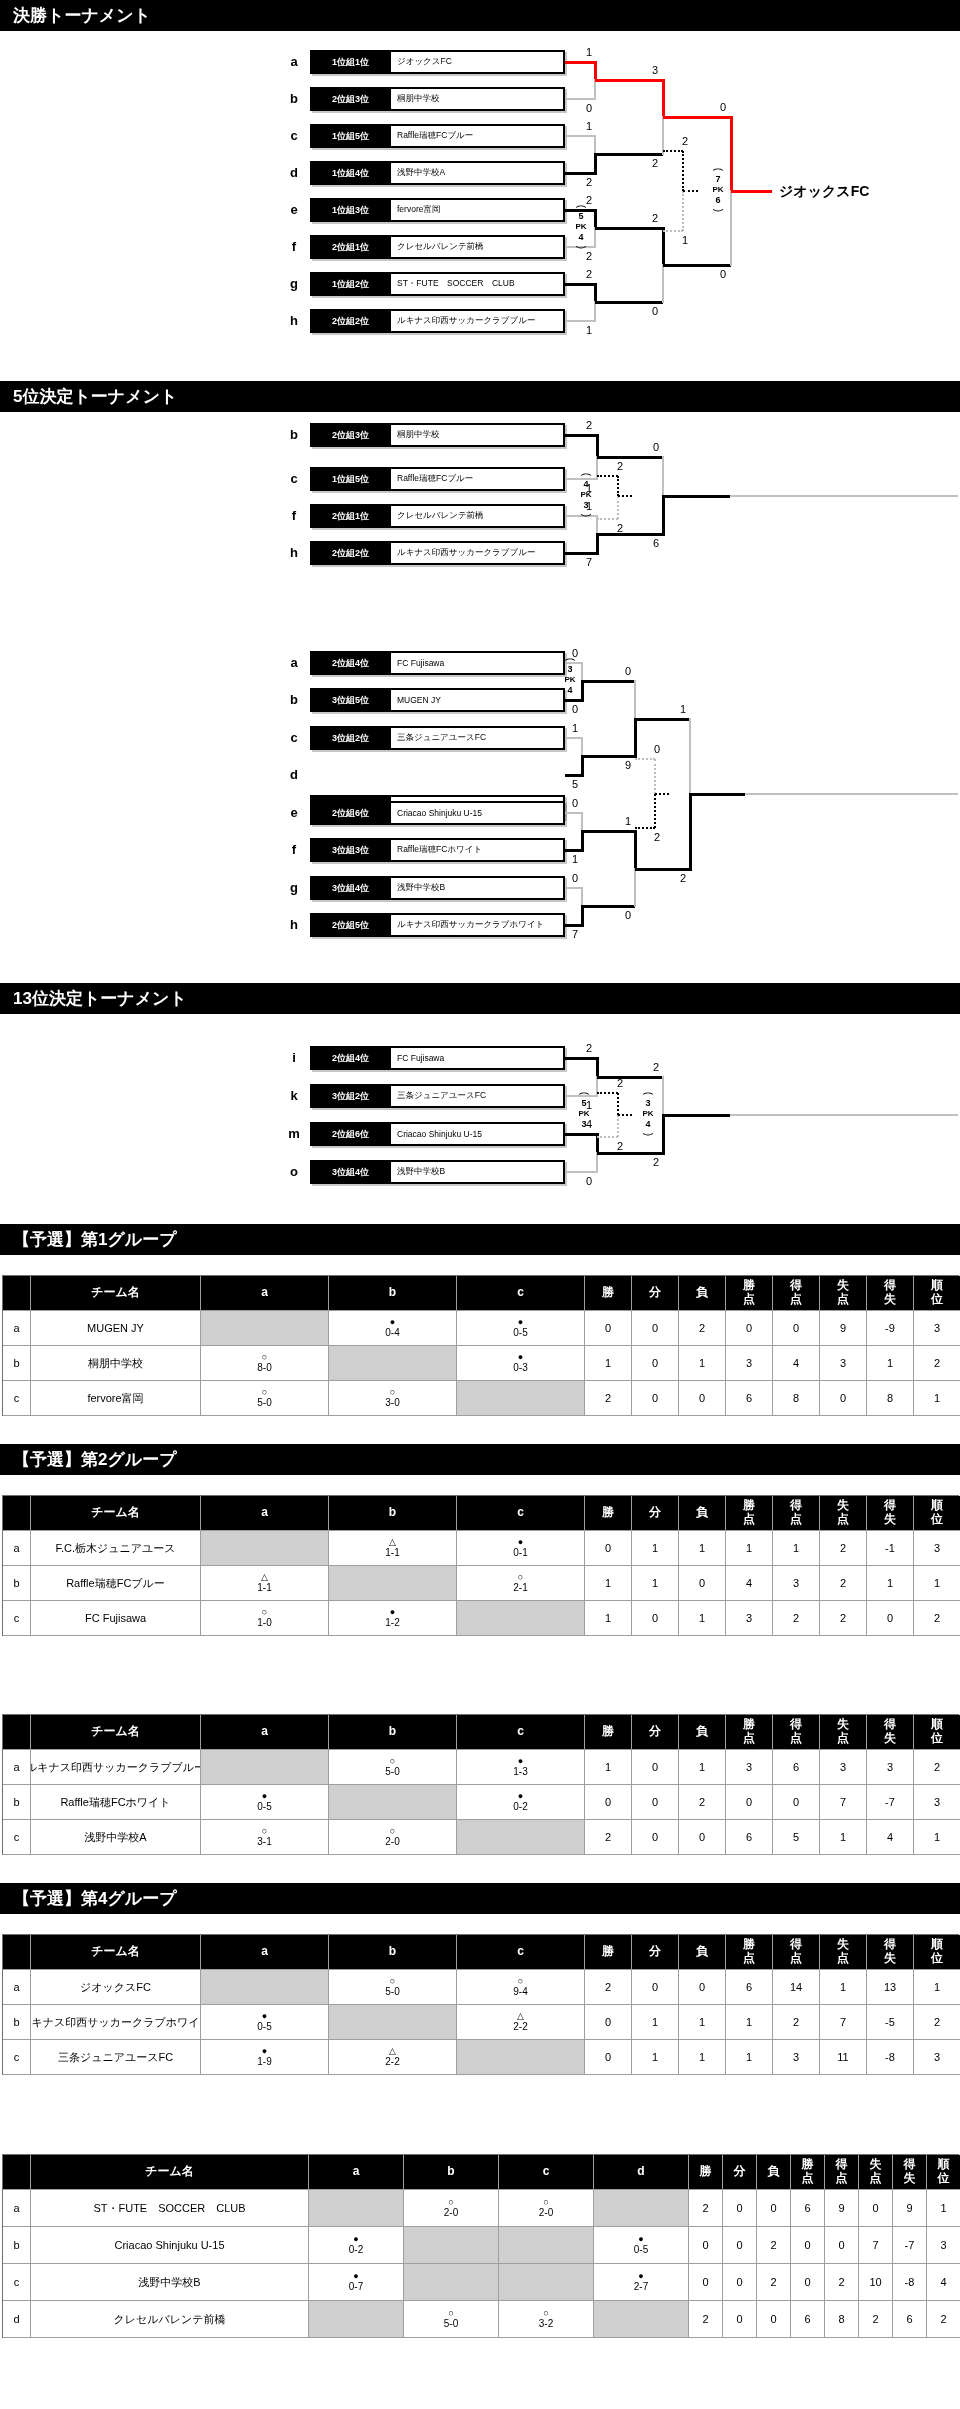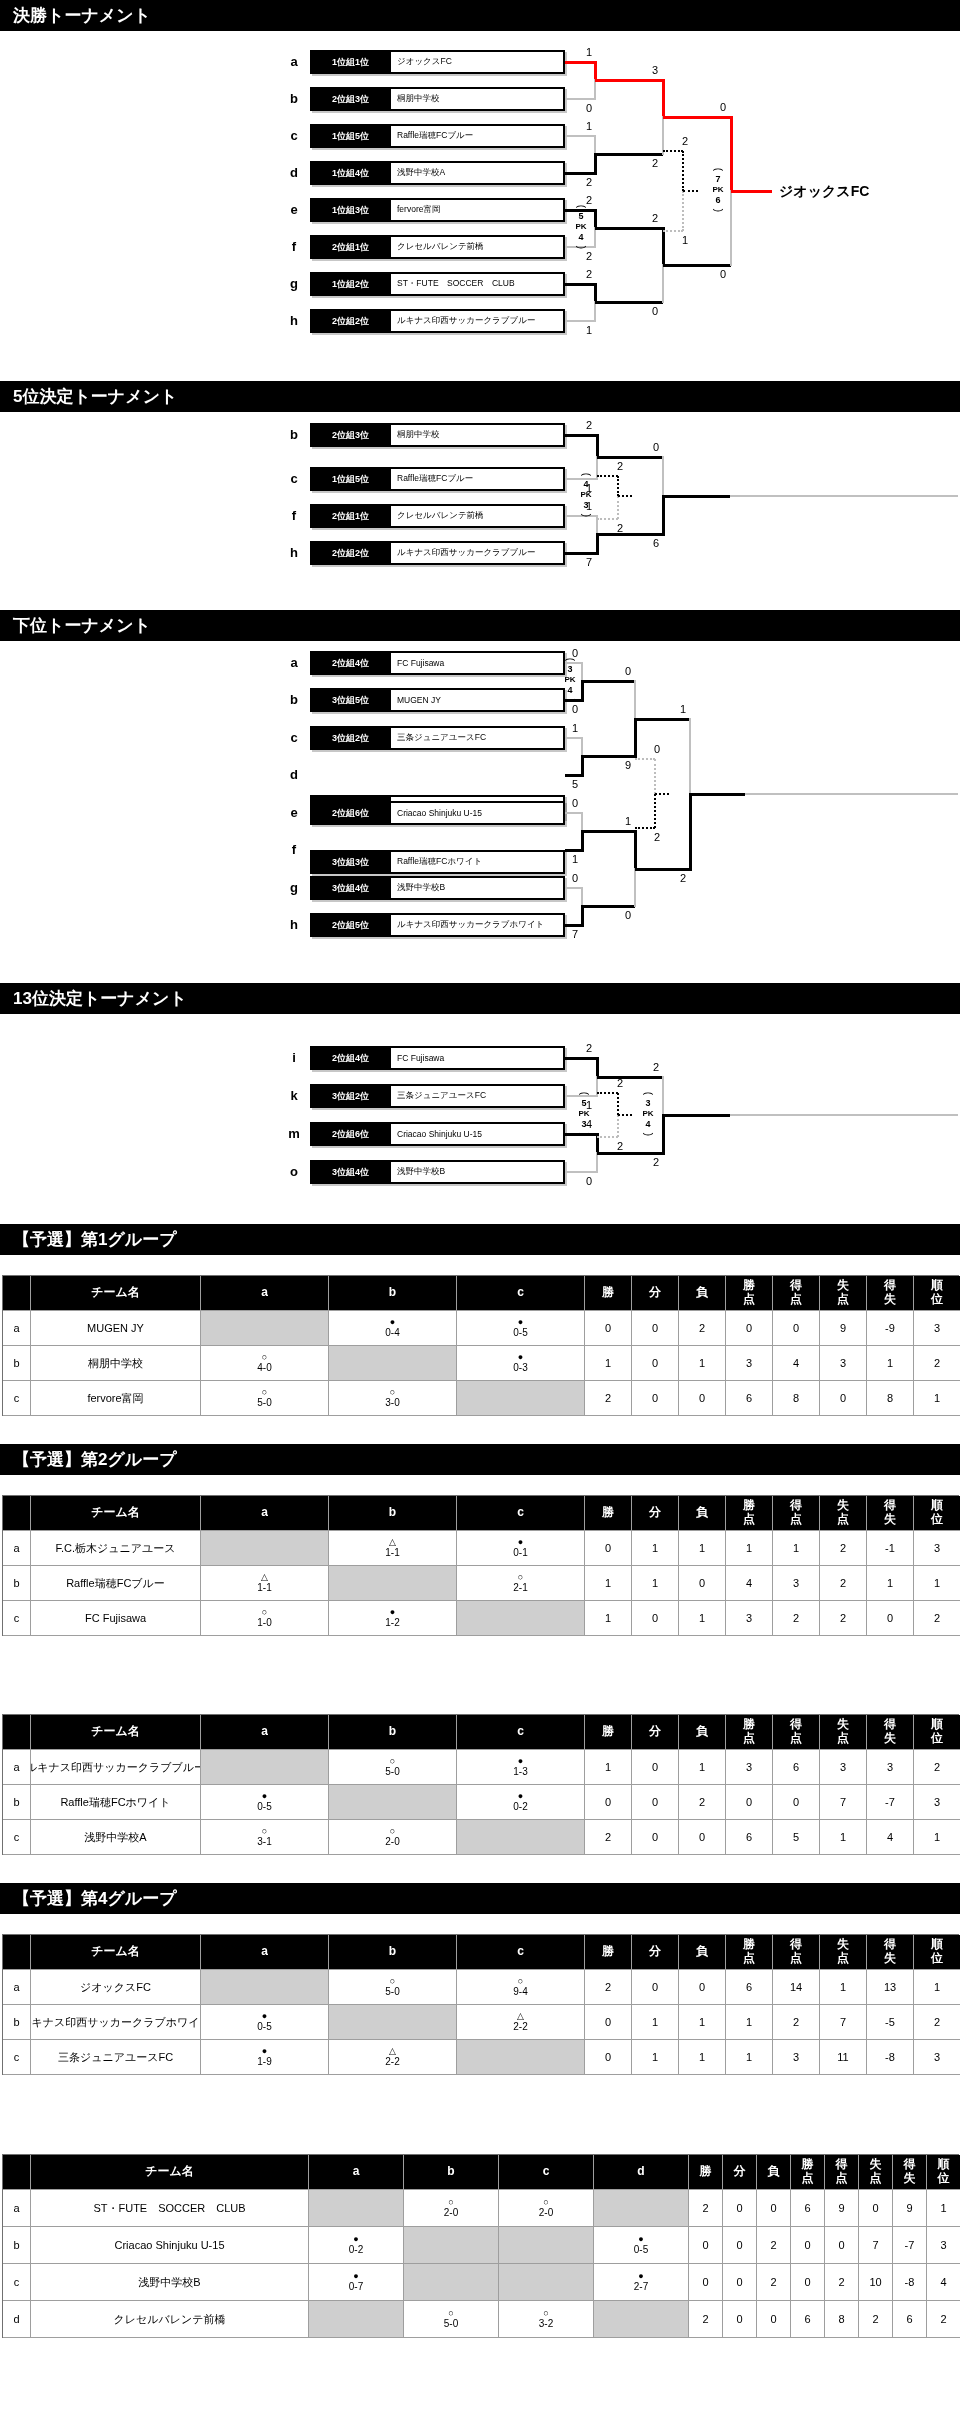--- a/index.html
+++ b/index.html
@@ -31,21 +31,20 @@
   .rc .rsym{font-size:9px;display:block;}
   .rc .rscr{font-size:10px;display:block;}
   .gc{background:#cfcfcf;}
 </style>
 </head>
 <body>
 
 <div id="page">
   <div class="bar" style="top:0px">決勝トーナメント</div>
   <div class="bar" style="top:381px">5位決定トーナメント</div>
-  <div class="bar" style="top:610px">下位トーナメント</div>
   <div class="bar" style="top:983px">13位決定トーナメント</div>
   <div class="bar" style="top:1224px">【予選】第1グループ</div>
   <div class="bar" style="top:1444px">【予選】第2グループ</div>
   <div class="bar" style="top:1883px">【予選】第4グループ</div>
 <div class="blet" style="left: 284px; top: 54px;">a</div>
     <div class="slot" style="left: 310px; top: 50px;">
       <div class="seed">1位組1位</div>
       <div class="tname">ジオックスFC</div>
     </div>
     <div class="ln" style="left: 565px; top: 60.5px; width: 30px; height: 3px; background: rgb(255, 0, 0);"></div>
@@ -231,21 +230,21 @@
     <div class="ln" style="left: 565px; top: 773.5px; width: 17px; height: 3px; background: rgb(0, 0, 0);"></div>
     <div class="sclab" style="left: 550px; top: 778px;">5</div>
     <div class="blet" style="left: 284px; top: 805px;">e</div>
     <div class="slot" style="left: 310px; top: 801px;">
       <div class="seed">2位組6位</div>
       <div class="tname">Criacao Shinjuku U-15</div>
     </div>
     <div class="ln" style="left: 565px; top: 812px; width: 17px; height: 2px; background: rgb(192, 192, 192);"></div>
     <div class="sclab" style="left: 550px; top: 797px;">0</div>
     <div class="blet" style="left: 284px; top: 842px;">f</div>
-    <div class="slot" style="left: 310px; top: 838px; margin-top: 12px;">
+    <div class="slot" style="left: 310px; top: 838px;">
       <div class="seed">3位組3位</div>
       <div class="tname">Raffle瑞穂FCホワイト</div>
     </div>
     <div class="ln" style="left: 565px; top: 848.5px; width: 17px; height: 3px; background: rgb(0, 0, 0);"></div>
     <div class="sclab" style="left: 550px; top: 853px;">1</div>
     <div class="blet" style="left: 284px; top: 880px;">g</div>
     <div class="slot" style="left: 310px; top: 876px;">
       <div class="seed">3位組4位</div>
       <div class="tname">浅野中学校B</div>
     </div>
@@ -396,21 +395,21 @@
       <div class="sc">2</div>
       <div class="sc">0</div>
       <div class="sc">0</div>
       <div class="sc">9</div>
       <div class="sc">-9</div>
       <div class="sc">3</div>
       <div class="lc">b</div>
       <div class="tc">桐朋中学校</div>
       <div class="rc">
         <span class="rsym">○</span>
-        <span class="rscr">4-0</span>
+        <span class="rscr">8-0</span>
       </div>
       <div class="gc"></div>
       <div class="rc">
         <span class="rsym">●</span>
         <span class="rscr">0-3</span>
       </div>
       <div class="sc">1</div>
       <div class="sc">0</div>
       <div class="sc">1</div>
       <div class="sc">3</div>

